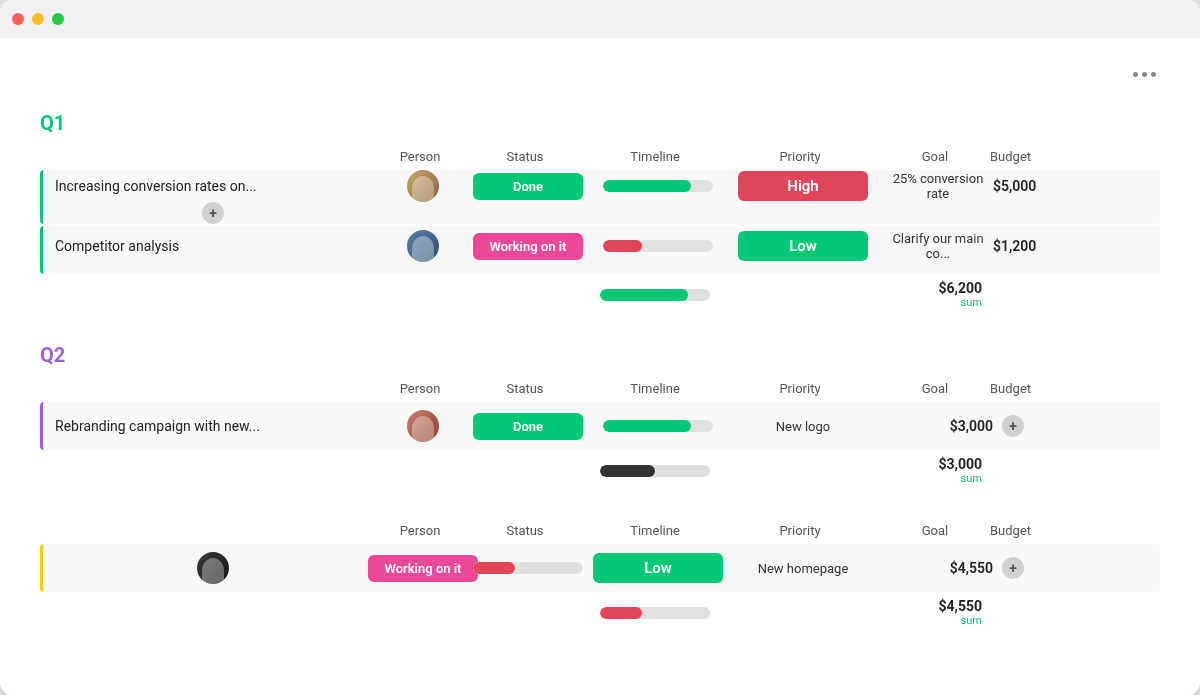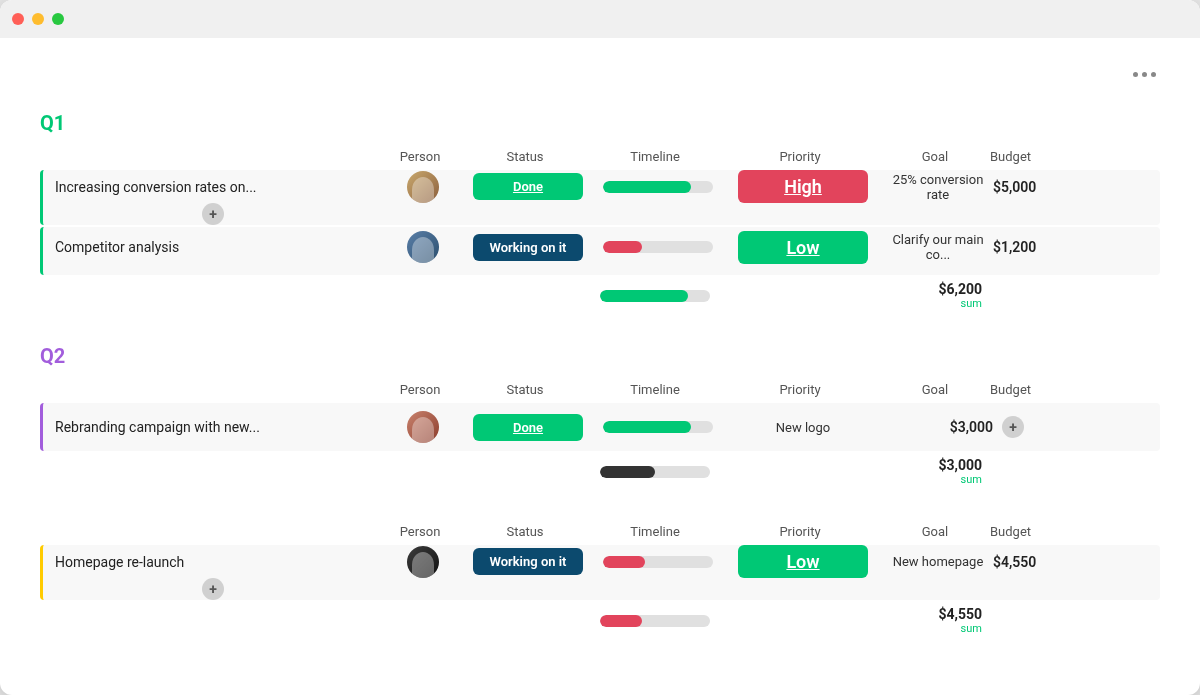--- a/index.html
+++ b/index.html
@@ -124,48 +124,47 @@
     .status-cell { display: flex; justify-content: center; }
     .status-badge {
       padding: 6px 14px;
       border-radius: 6px;
       font-size: 13px;
       font-weight: 600;
       color: white;
       min-width: 110px;
       text-align: center;
     }
-    .status-done { background: #00c875; text-decoration: underline; }
-    .status-working { background: #0c4a6e; }
+    .status-done { background: #00c875; }
+    .status-working { background: #ec4899; }
     .timeline-cell { display: flex; justify-content: center; align-items: center; }
     .timeline-bar-wrap {
       width: 110px;
       height: 12px;
       background: #e0e0e0;
       border-radius: 6px;
       overflow: hidden;
       position: relative;
     }
     .timeline-fill {
       height: 100%;
       border-radius: 6px;
     }
     .tl-green { background: #00c875; }
     .tl-red { background: #e2445c; }
     .tl-dark { background: #333; }
     .priority-cell { display: flex; justify-content: center; }
     .priority-badge {
       padding: 6px 14px;
       border-radius: 6px;
-      font-size: 18px;
+      font-size: 15px;
       font-weight: 600;
       color: white;
       min-width: 130px;
       text-align: center;
-      text-decoration: underline;
     }
     .priority-high { background: #e2445c; }
     .priority-low { background: #00c875; }
     .priority-medium { background: #fdab3d; }
     .goal-cell {
       font-size: 13px;
       color: #333;
       text-align: center;
       padding: 0 8px;
     }
@@ -352,21 +351,20 @@
             <div class="table-header-cell"></div>
             <div class="table-header-cell">Person</div>
             <div class="table-header-cell">Status</div>
             <div class="table-header-cell">Timeline</div>
             <div class="table-header-cell">Priority</div>
             <div class="table-header-cell">Goal</div>
             <div class="table-header-cell">Budget</div>
             <div class="table-header-cell"></div>
           </div>
           <div class="table-row q3-border">
-            <div class="row-name">Homepage re-launch</div>
             <div class="row-person">
               <div class="avatar" style="background: linear-gradient(135deg, #3c3c3c, #111);">
                 <div class="avatar-figure"></div>
               </div>
             </div>
             <div class="status-cell">
               <div class="status-badge status-working">Working on it</div>
             </div>
             <div class="timeline-cell">
               <div class="timeline-bar-wrap">

